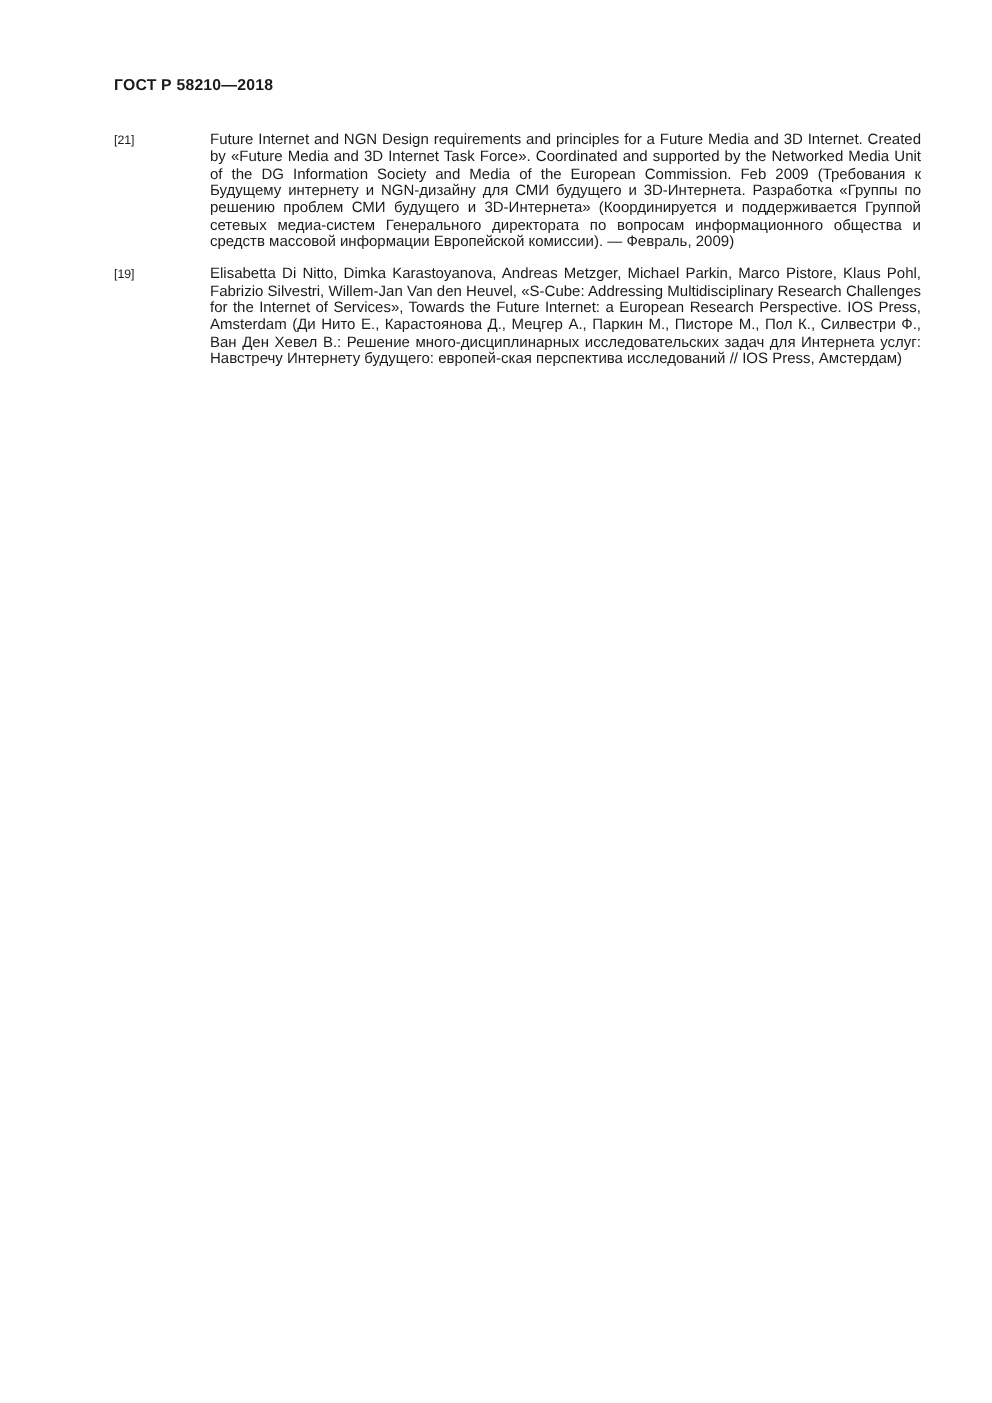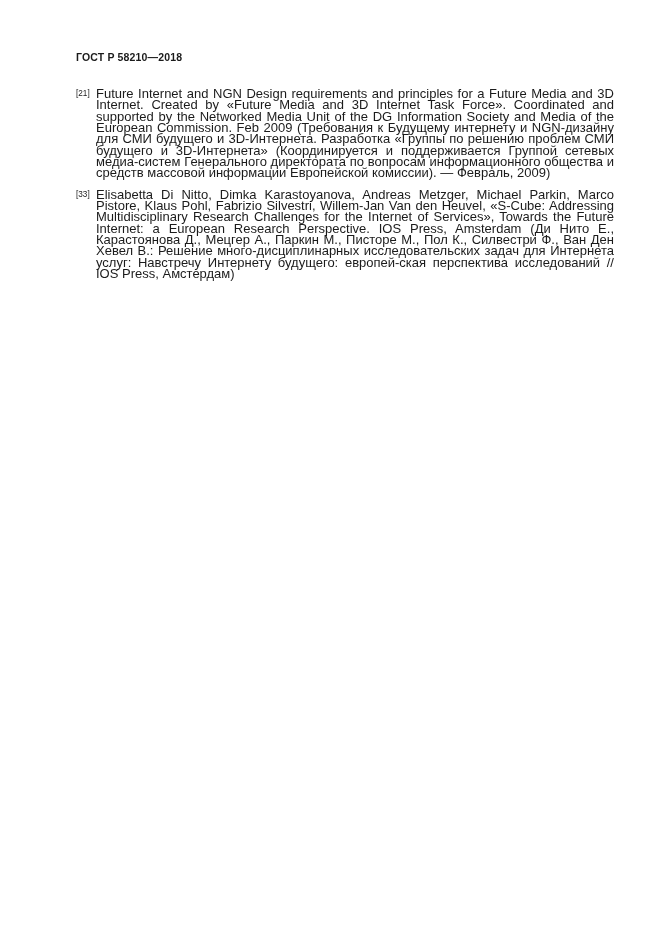--- a/index.html
+++ b/index.html
@@ -41,25 +41,26 @@
   }
   .ref-marker {
     flex: 0 0 20px;
     width: 20px;
     font-size: 8.2px;
     line-height: 11.35px;
     white-space: nowrap;
   }
   .ref-body {
     flex: 1 1 auto;
-    font-size: 13px;
+    font-size: 10px;
     line-height: 11.35px;
     text-align: justify;
     text-justify: inter-word;
     hyphens: manual;
+    margin-left: 44px;
   }
   .page-number {
     position: absolute;
     left: 76px;
     top: 860px;
     font-size: 8.4px;
   }
 </style>
 </head>
 <body>
@@ -69,21 +70,21 @@
   <div class="doc-header">ГОСТ Р 58210—2018</div>
 
   <div class="refs">
 
     <div class="ref-item">
       <div class="ref-marker">[21]</div>
       <div class="ref-body">Future Internet and NGN Design requirements and principles for a Future Media and 3D Internet. Created by «Future Media and 3D Internet Task Force». Coordinated and supported by the Networked Media Unit of the DG Information Society and Media of the European Commission. Feb 2009 (Требования к Будущему интернету и NGN-дизайну для СМИ будущего и 3D-Интернета. Разработка «Группы по решению проблем СМИ будущего и 3D-Интернета» (Координируется и поддерживается Группой сетевых медиа-систем Генерального директората по вопросам информационного общества и средств массовой информации Европейской комиссии). — Февраль, 2009)</div>
     </div>
 
     <div class="ref-item">
-      <div class="ref-marker">[33]</div>
+      <div class="ref-marker">[19]</div>
       <div class="ref-body">Elisabetta Di Nitto, Dimka Karastoyanova, Andreas Metzger, Michael Parkin, Marco Pistore, Klaus Pohl, Fabrizio Silvestri, Willem-Jan Van den Heuvel, «S-Cube: Addressing Multidisciplinary Research Challenges for the Internet of Services», Towards the Future Internet: a European Research Perspective. IOS Press, Amsterdam (Ди Нито Е., Карастоянова Д., Мецгер А., Паркин М., Писторе М., Пол К., Силвестри Ф., Ван Ден Хевел В.: Решение много-дисциплинарных исследовательских задач для Интернета услуг: Навстречу Интернету будущего: европей-ская перспектива исследований // IOS Press, Амстердам)</div>
     </div>
 
 
   </div>
 
   <div class="page-number">24</div>
 
 </div>
 

